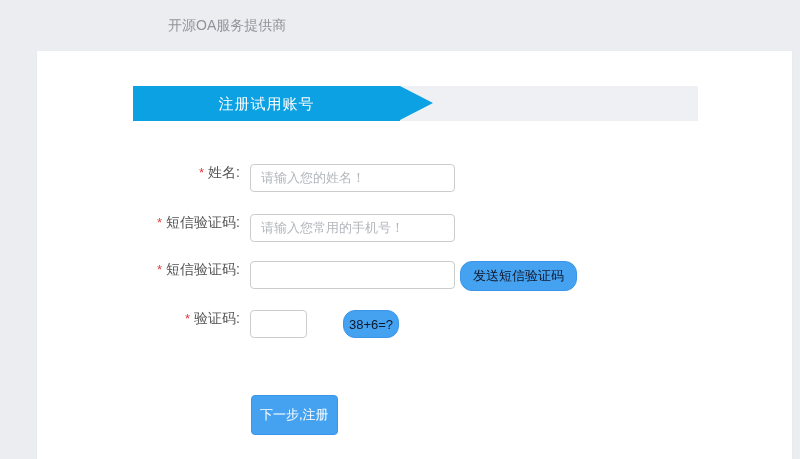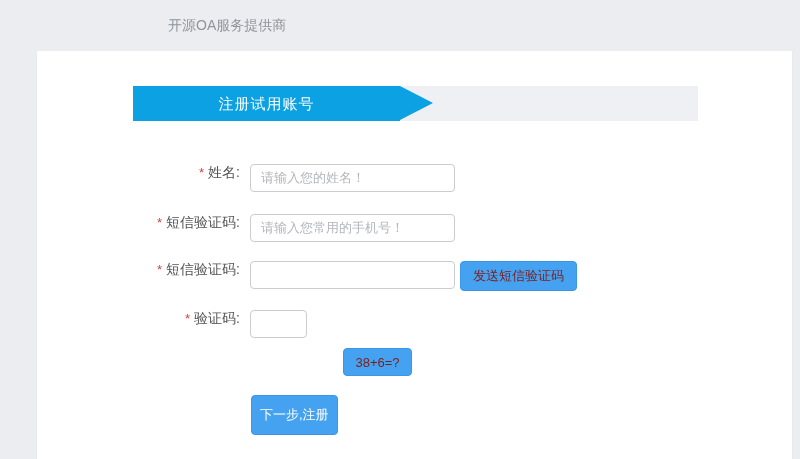--- a/index.html
+++ b/index.html
@@ -49,25 +49,25 @@
     margin-left:10px;height:28px;border:1px solid #cccccc;border-radius:4px;
     padding:0 10px;font-size:13px;color:#555;box-sizing:border-box;
     outline:none;background:#fff;font-family:Liberation Serif, serif;
   }
   .input::placeholder{color:#b3b6bb;}
   .input-lg{width:205px;}
   .input-sm{width:57px;padding:0 8px;}
   .btn{
     background:var(--button-blue,#45a2f0);
     border:1px solid var(--button-blue-border,#3c96e8);
-    border-radius:4px;color:#7f1d1d;font-size:13px;cursor:pointer;
+    border-radius:12px;color:#0f172a;font-size:13px;cursor:pointer;
     font-family:inherit;white-space:nowrap;
   }
   .btn-sms{margin-left:5px;height:30px;padding:0 12px;}
-  .btn-captcha{margin-left:36px;height:28px;width:69px;padding:0;margin-top:38px;}
+  .btn-captcha{margin-left:36px;height:28px;width:56px;padding:0;}
   .submit{
     position:absolute;left:214px;top:344px;height:40px;padding:0 8px;
     background:var(--button-blue,#45a2f0);
     border:1px solid var(--button-blue-border,#3c96e8);
     border-radius:4px;color:#ffffff;font-size:13px;cursor:pointer;
     font-family:inherit;white-space:nowrap;
   }
 </style>
 </head>
 <body>

